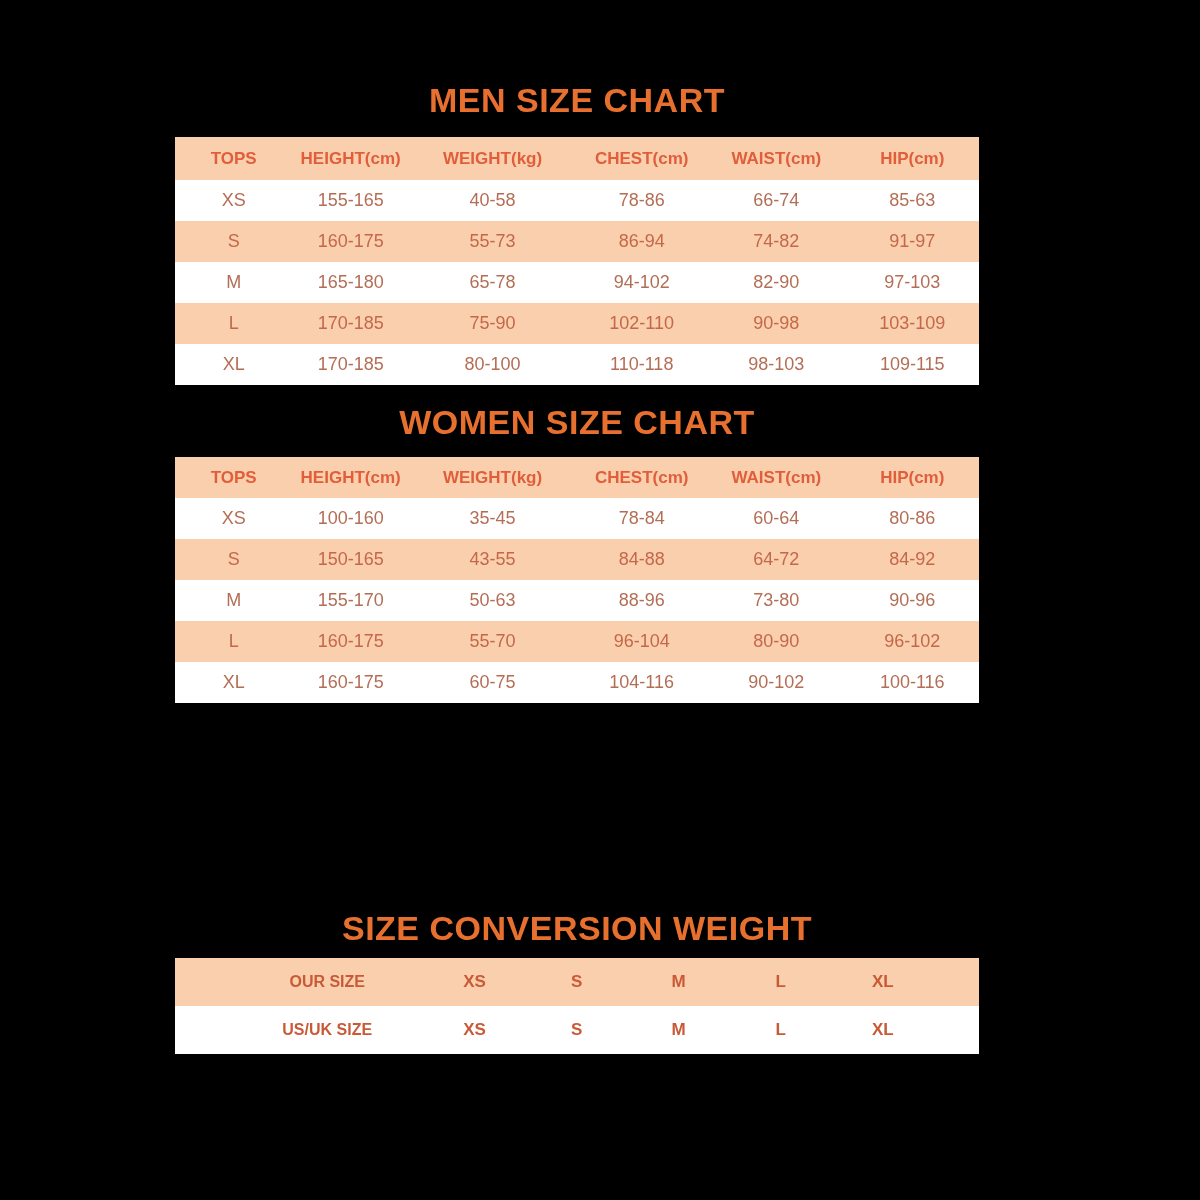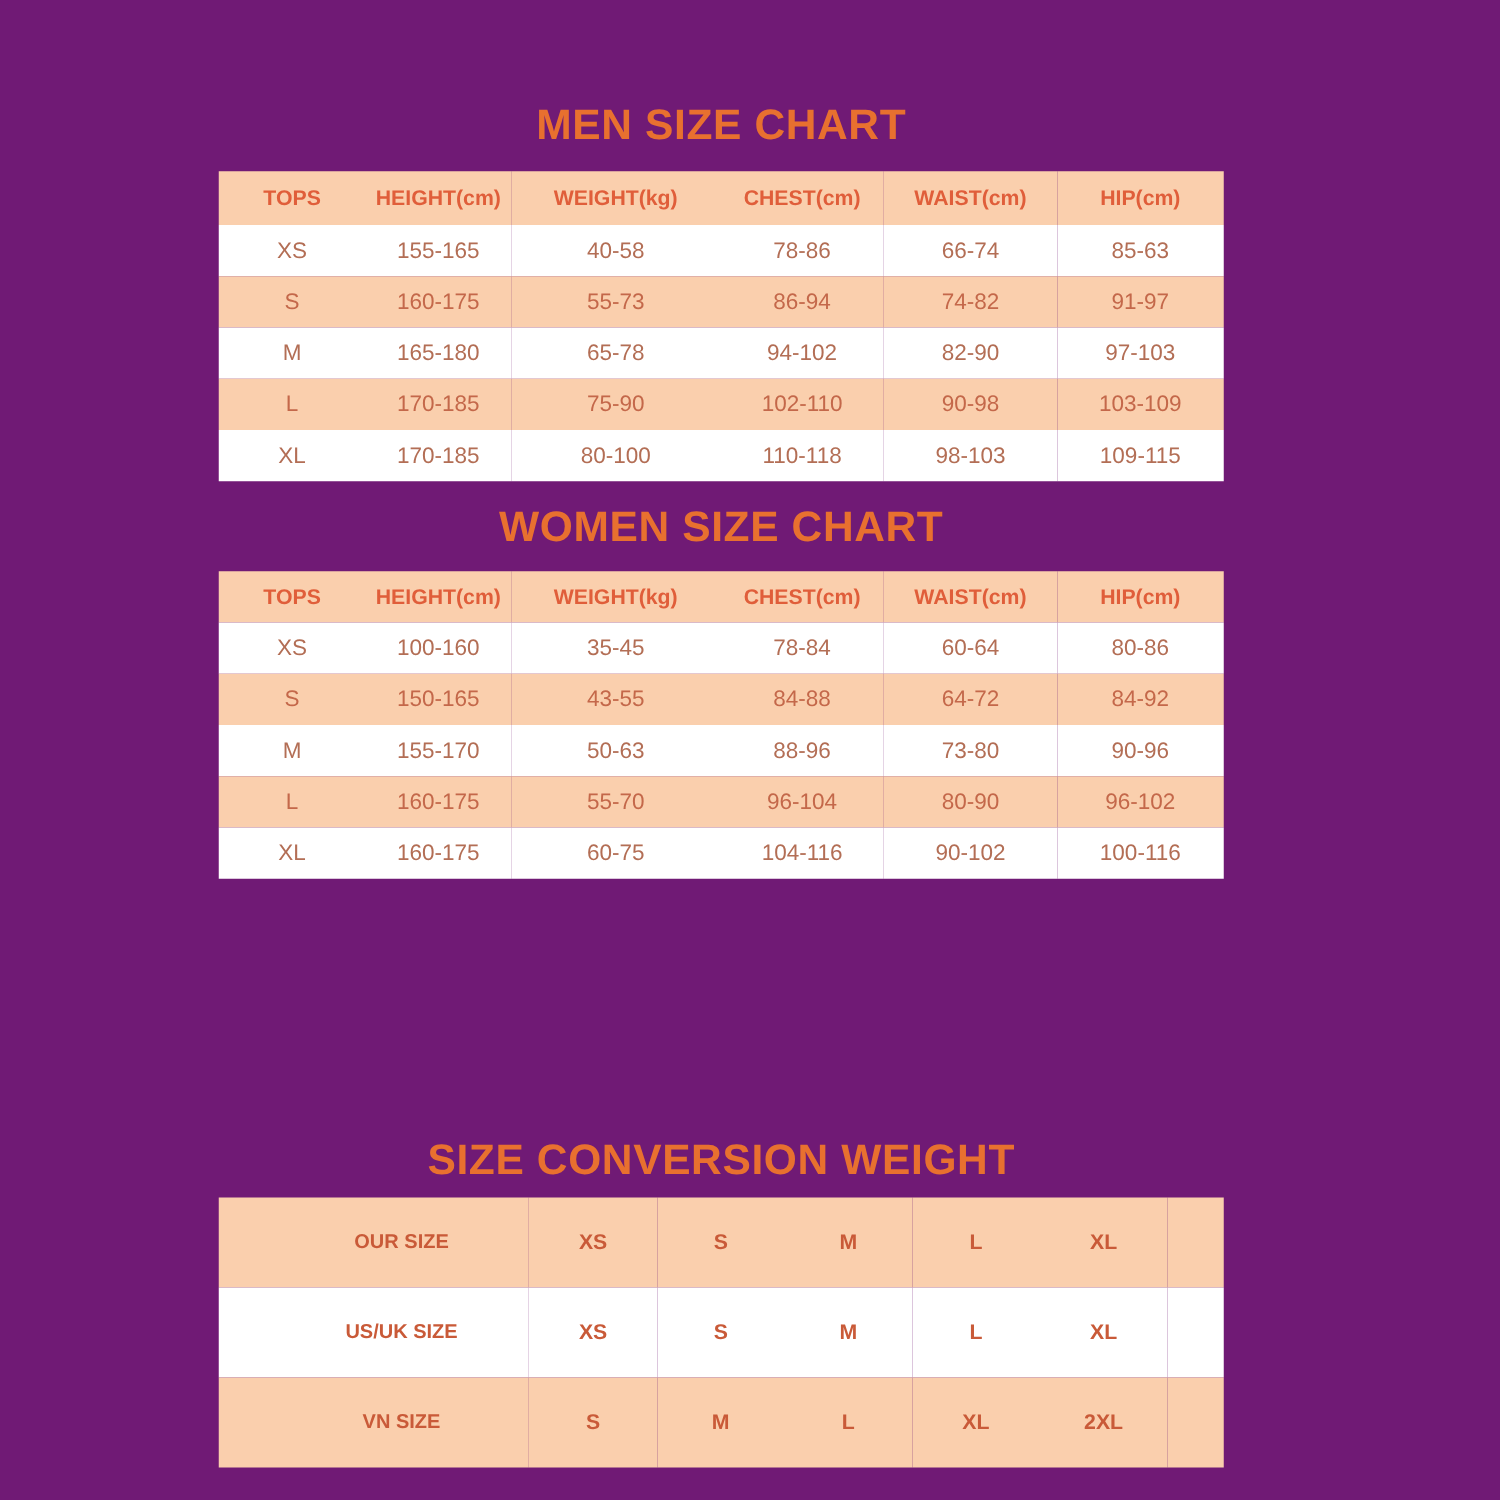--- a/index.html
+++ b/index.html
@@ -5,21 +5,21 @@
   html, body {
     margin: 0;
     padding: 0;
     background: #ffffff;
     font-family: "Liberation Sans", sans-serif;
   }
   .sheet {
     position: relative;
     width: 1200px;
     height: 1200px;
-    background: #701a75;
+    background: #000000;
     overflow: hidden;
   }
   .content {
     position: absolute;
     left: 175px;
     top: 0;
     width: 804px;
   }
   .chart-title {
     text-align: center;
@@ -65,21 +65,21 @@
     vertical-align: middle;
     background: #ffffff;
   }
   .size-table tr.band td {
     background: #FACFAD;
     color: #C4684A;
   }
 
   #conv-table td {
     height: 40px;
-    padding: 16px;
+    padding: 4px;
     font-size: 17px;
     font-weight: bold;
     color: #C95A38;
     text-align: center;
     vertical-align: middle;
     background: #ffffff;
   }
   #conv-table tr.band td { background: #FACFAD; }
   #conv-table td.row-label {
     font-size: 16px;
@@ -242,26 +242,17 @@
       </tr>
       <tr>
         <td class="row-label">US/UK SIZE</td>
         <td>XS</td>
         <td>S</td>
         <td>M</td>
         <td>L</td>
         <td>XL</td>
         <td></td>
       </tr>
-      <tr class="band">
-        <td class="row-label">VN SIZE</td>
-        <td>S</td>
-        <td>M</td>
-        <td>L</td>
-        <td>XL</td>
-        <td>2XL</td>
-        <td></td>
-      </tr>
     </tbody>
       </table>
 
   </div>
 </div>
 
 </body></html>

